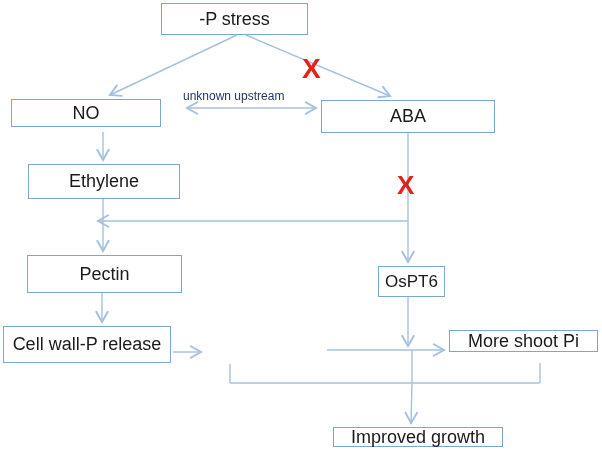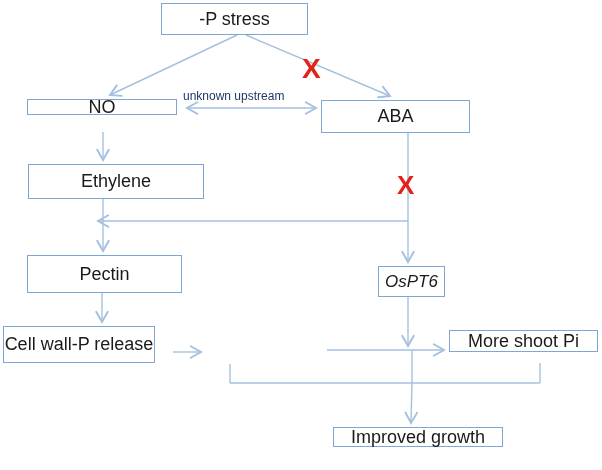--- a/index.html
+++ b/index.html
@@ -6,21 +6,21 @@
   #canvas{
     position:relative;width:602px;height:470px;background:#ffffff;overflow:hidden;
     font-family:"Liberation Sans", sans-serif;
   }
   svg.connectors{position:absolute;left:0;top:0;width:602px;height:470px;}
   .node{
     position:absolute;display:flex;align-items:center;justify-content:center;
     border:1.6px solid #7da7d1;background:#ffffff;color:#1a1a1a;
     font-size:18px;white-space:nowrap;box-sizing:border-box;
   }
-  .node.italic span{font-style:italic;}
+  .node.italic span{}
   .annot{
     position:absolute;color:#1f3864;font-size:12px;line-height:13px;
     text-align:left;white-space:nowrap;
   }
   .qmark{color:#c00000;font-weight:bold;font-size:13px;margin-left:2px;}
   .xmark{
     position:absolute;color:#e32219;font-size:28px;line-height:28px;
     font-weight:600;
   }
 </style>
@@ -52,41 +52,41 @@
       <line x1="540" y1="363" x2="540" y2="383"></line>
       <line x1="230" y1="383" x2="540" y2="383"></line>
       <line x1="412" y1="383" x2="411" y2="423" marker-end="url(#arr)"></line>
     </g>
   </svg>
 
   <div class="node" style="left:161px;top:3px;width:147px;height:32px">
     <span>-P stress</span>
   </div>
 
-  <div class="node" style="left:27px;top:99px;width:150px;height:16px">
+  <div class="node" style="left:11px;top:99px;width:150px;height:28px">
     <span>NO</span>
   </div>
 
-  <div class="node" style="left:321px;top:100px;width:149px;height:33px">
+  <div class="node" style="left:321px;top:100px;width:174px;height:33px">
     <span>ABA</span>
   </div>
 
-  <div class="node" style="left:28px;top:164px;width:176px;height:35px">
+  <div class="node" style="left:28px;top:164px;width:152px;height:35px">
     <span>Ethylene</span>
   </div>
 
   <div class="node" style="left:27px;top:255px;width:155px;height:38px">
     <span>Pectin</span>
   </div>
 
   <div class="node italic" style="left:378px;top:266px;width:67px;height:31px;font-size:17px">
     <span>OsPT6</span>
   </div>
 
-  <div class="node" style="left:3px;top:326px;width:152px;height:37px">
+  <div class="node" style="left:3px;top:326px;width:168px;height:37px">
     <span>Cell wall-P release</span>
   </div>
 
 
   <div class="node" style="left:449px;top:330px;width:149px;height:22px">
     <span>More shoot Pi</span>
   </div>
 
   <div class="node" style="left:333px;top:427px;width:170px;height:20px">
     <span>Improved growth</span>

